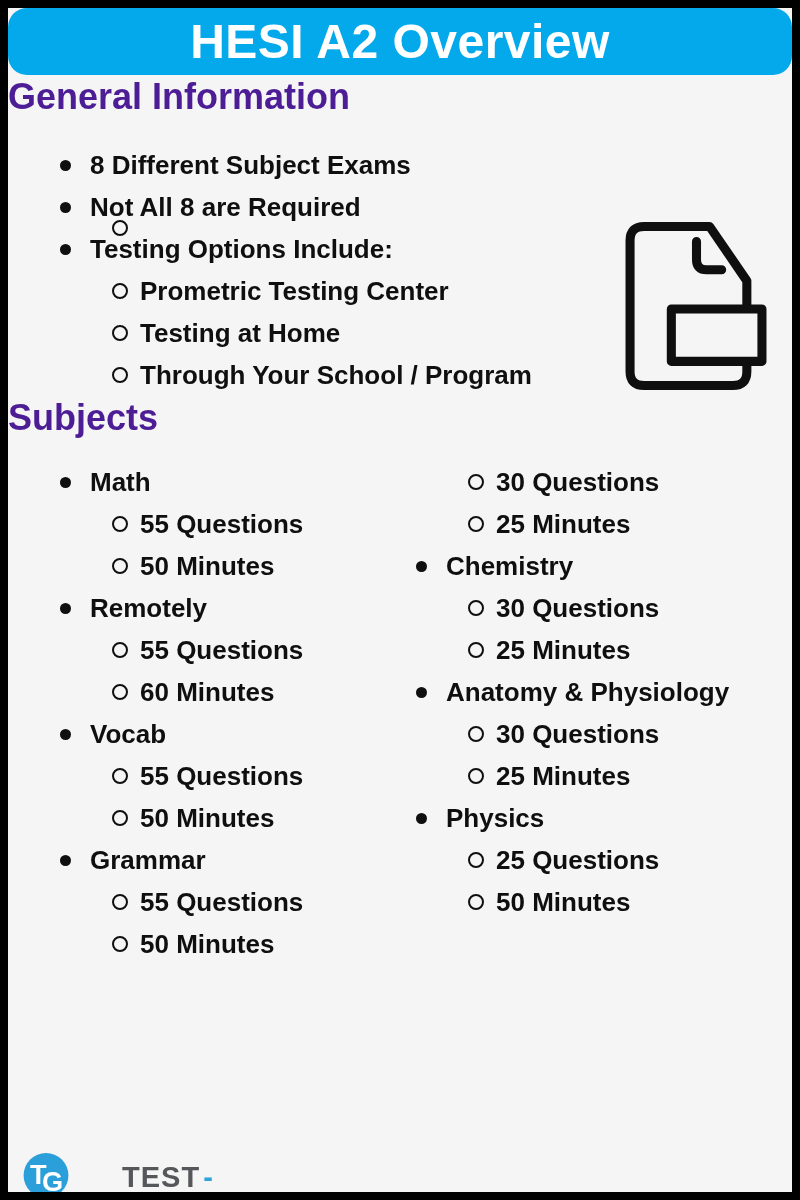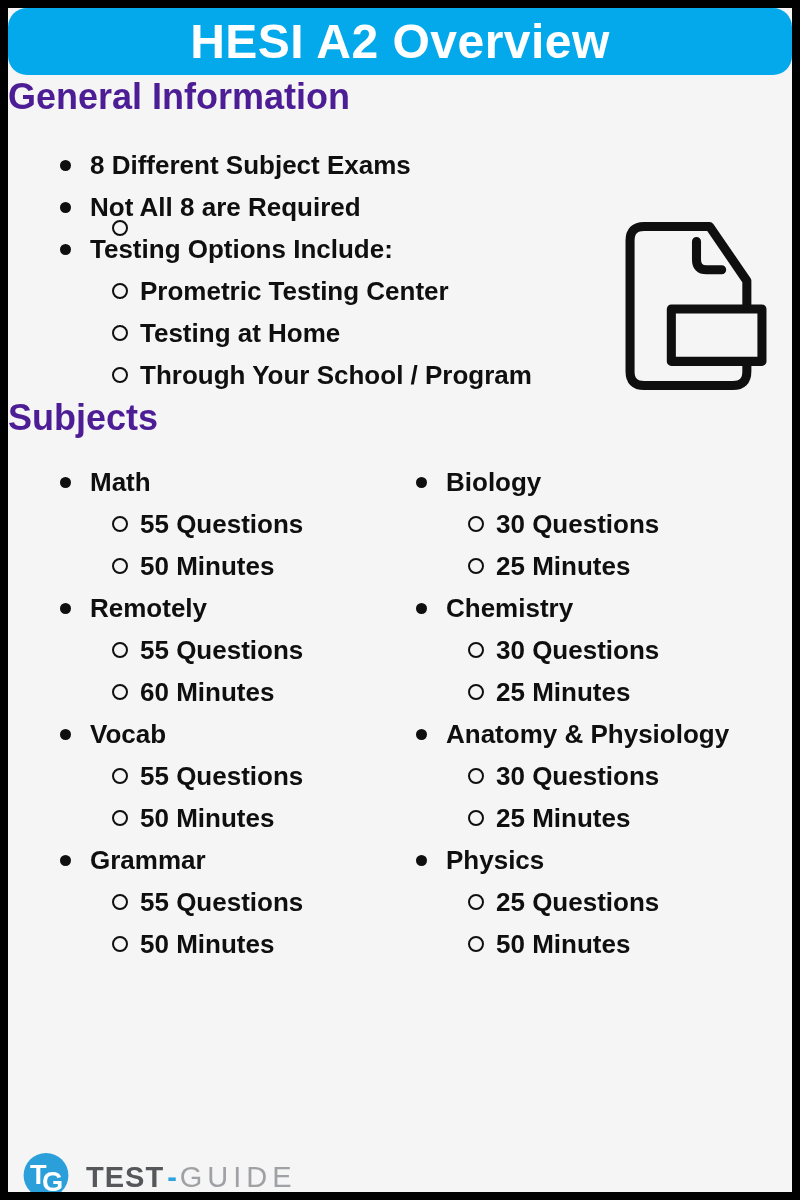--- a/index.html
+++ b/index.html
@@ -75,21 +75,21 @@
     left:14px;top:1142px;
     height:54px;
     display:flex;align-items:center;
   }
   .logo-circle{display:block;}
   .brand{
     margin-left:16px;
     font-size:29px;
     display:flex;align-items:center;
   }
-  .brand-bold{font-weight:bold;color:#55575A;letter-spacing:1px;}
+  .brand-bold{font-weight:bold;color:#55575A;letter-spacing:1px;margin-left:36px;}
   .brand-sep{color:#2FA3DE;font-weight:bold;margin:0 3px;}
   .brand-light{color:#9FA1A4;font-weight:300;letter-spacing:5px;}
 </style>
 </head>
 <body>
 
 <div class="page">
 
   <div class="header">
     <h1>HESI A2 Overview</h1>
@@ -127,21 +127,20 @@
         <li class="l1"><span class="dot"></span><span>Vocab</span></li>
         <li class="l2"><span class="ring"></span><span>55 Questions</span></li>
         <li class="l2"><span class="ring"></span><span>50 Minutes</span></li>
         <li class="l1"><span class="dot"></span><span>Grammar</span></li>
         <li class="l2"><span class="ring"></span><span>55 Questions</span></li>
         <li class="l2"><span class="ring"></span><span>50 Minutes</span></li>
       </ul>
     </div>
     <div class="col">
       <ul class="biglist">
-        <li class="l1"><span class="dot"></span><span>Biology</span></li>
         <li class="l2"><span class="ring"></span><span>30 Questions</span></li>
         <li class="l2"><span class="ring"></span><span>25 Minutes</span></li>
         <li class="l1"><span class="dot"></span><span>Chemistry</span></li>
         <li class="l2"><span class="ring"></span><span>30 Questions</span></li>
         <li class="l2"><span class="ring"></span><span>25 Minutes</span></li>
         <li class="l1"><span class="dot"></span><span>Anatomy &amp; Physiology</span></li>
         <li class="l2"><span class="ring"></span><span>30 Questions</span></li>
         <li class="l2"><span class="ring"></span><span>25 Minutes</span></li>
         <li class="l1"><span class="dot"></span><span>Physics</span></li>
         <li class="l2"><span class="ring"></span><span>25 Questions</span></li>
@@ -152,17 +151,16 @@
 
   <div class="footer">
     <svg class="logo-circle" width="48" height="56" viewBox="0 0 60 70">
       <circle cx="30" cy="33" r="28" fill="#2B9FD9"></circle>
       <text x="10" y="44" font-family="Liberation Sans, DejaVu Sans, sans-serif" font-size="34" font-weight="bold" fill="#ffffff">T</text>
       <text x="25" y="52" font-family="Liberation Sans, DejaVu Sans, sans-serif" font-size="34" font-weight="bold" fill="#ffffff">G</text>
     </svg>
     <div class="brand">
       <span class="brand-bold">TEST</span>
       <span class="brand-sep">-</span>
-      <span class="brand-light">GUIDE</span>
     </div>
   </div>
 
 </div>
 
 </body></html>

